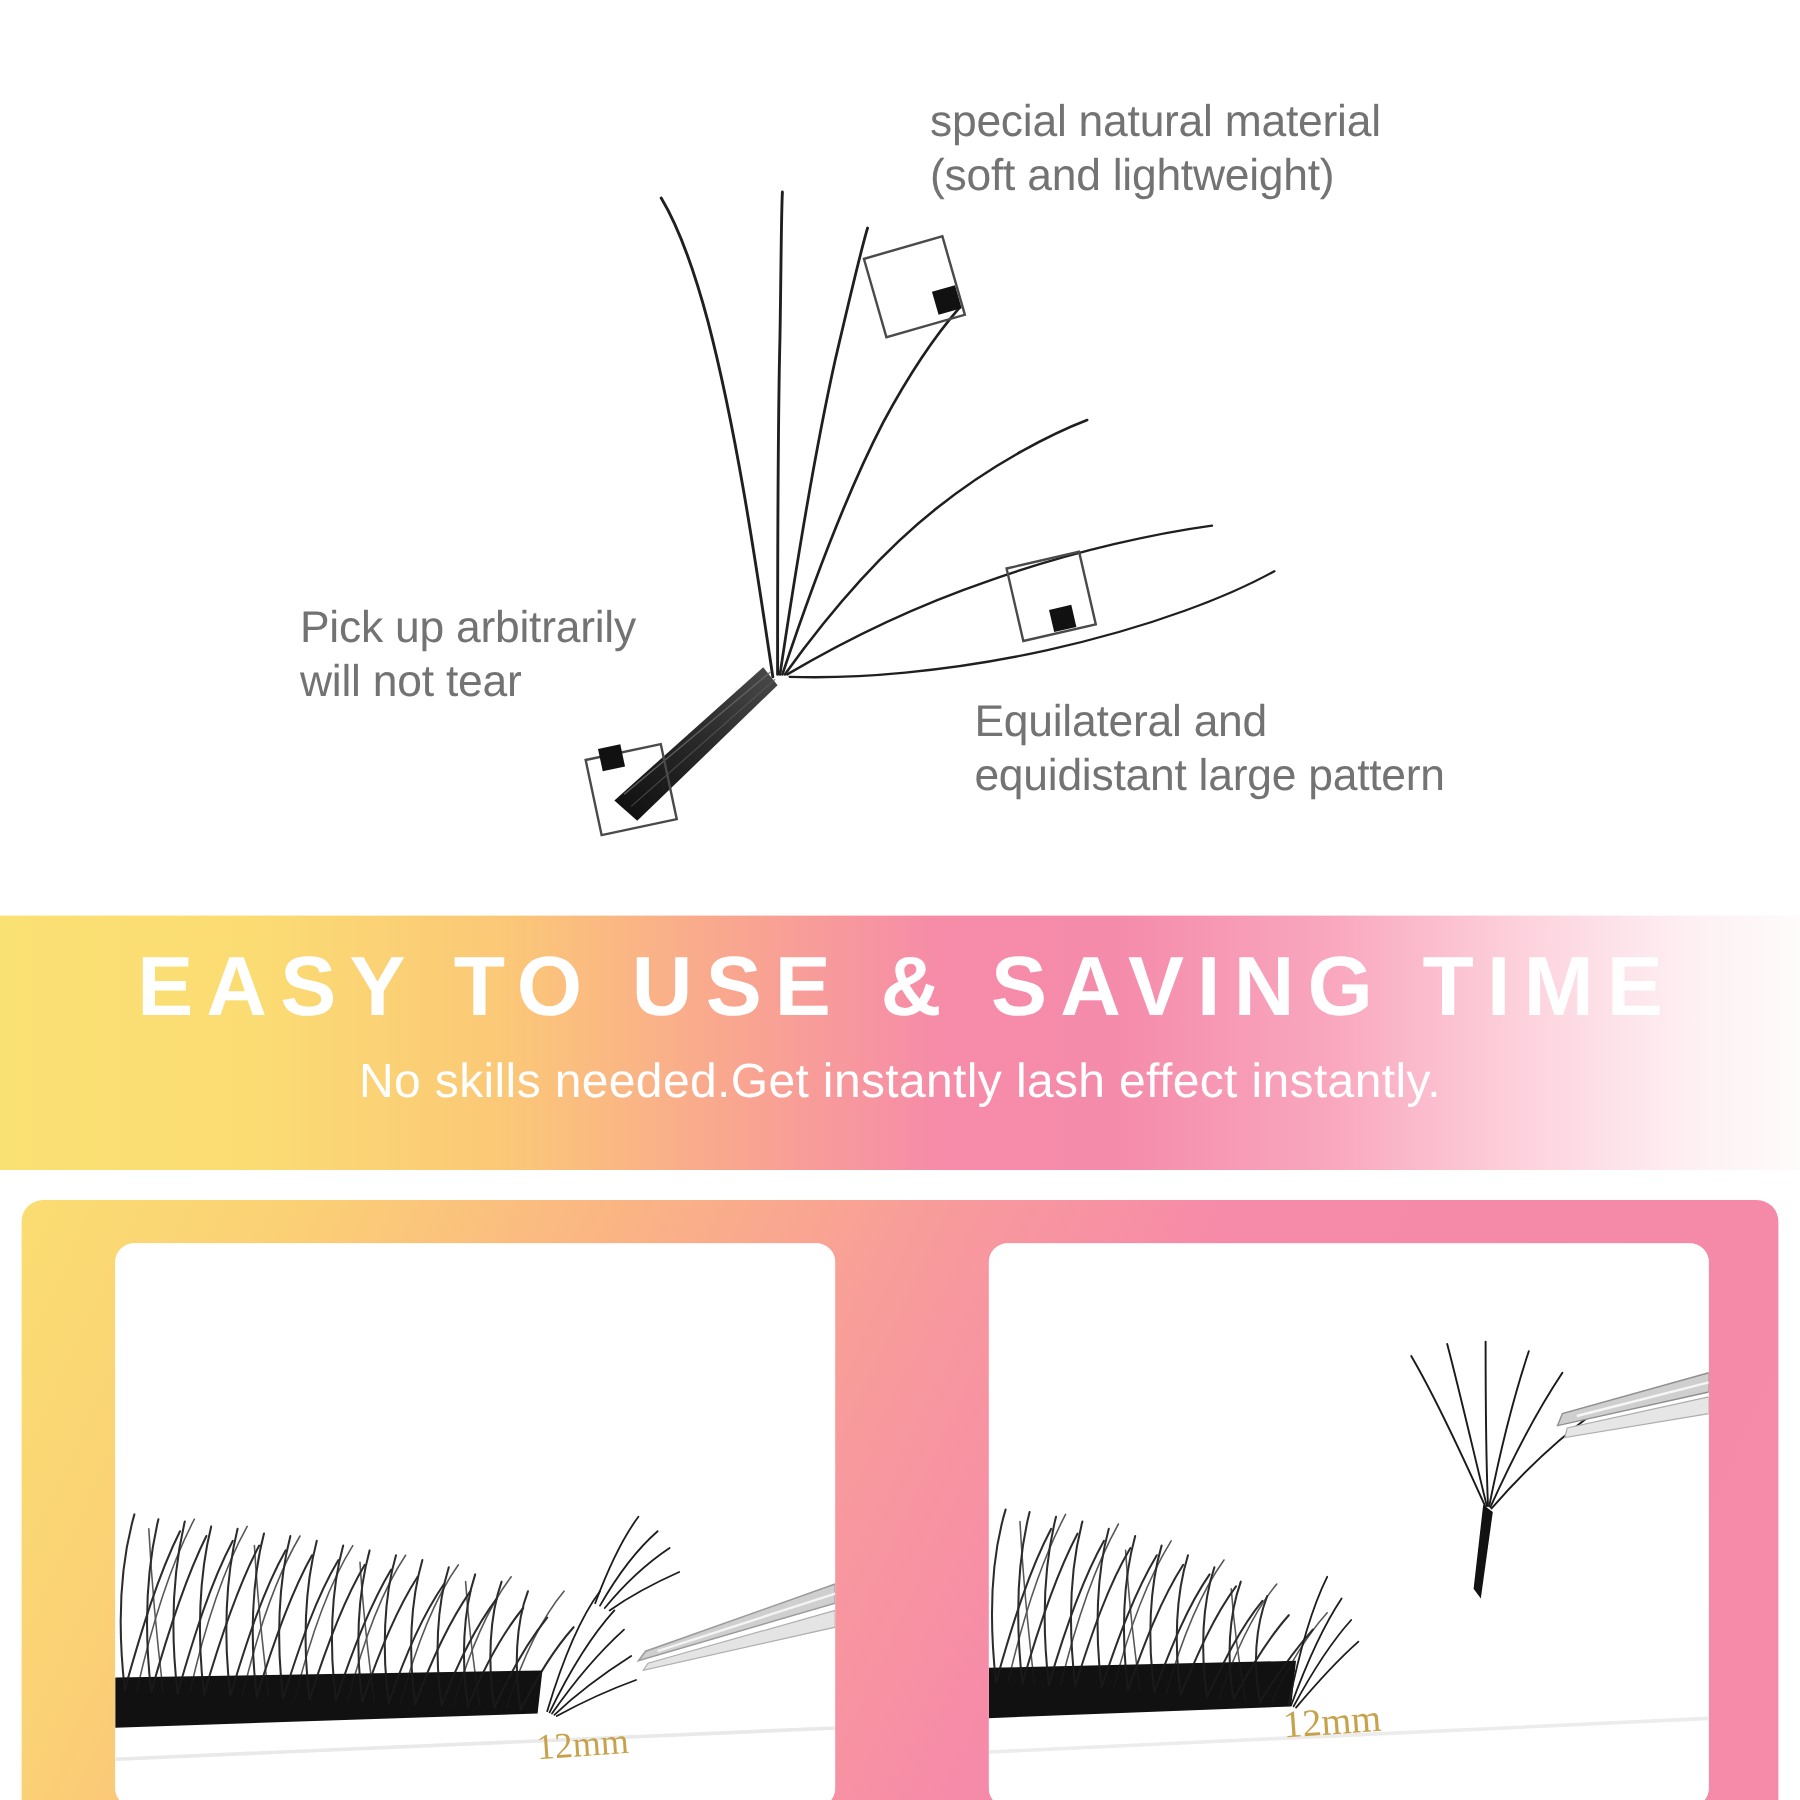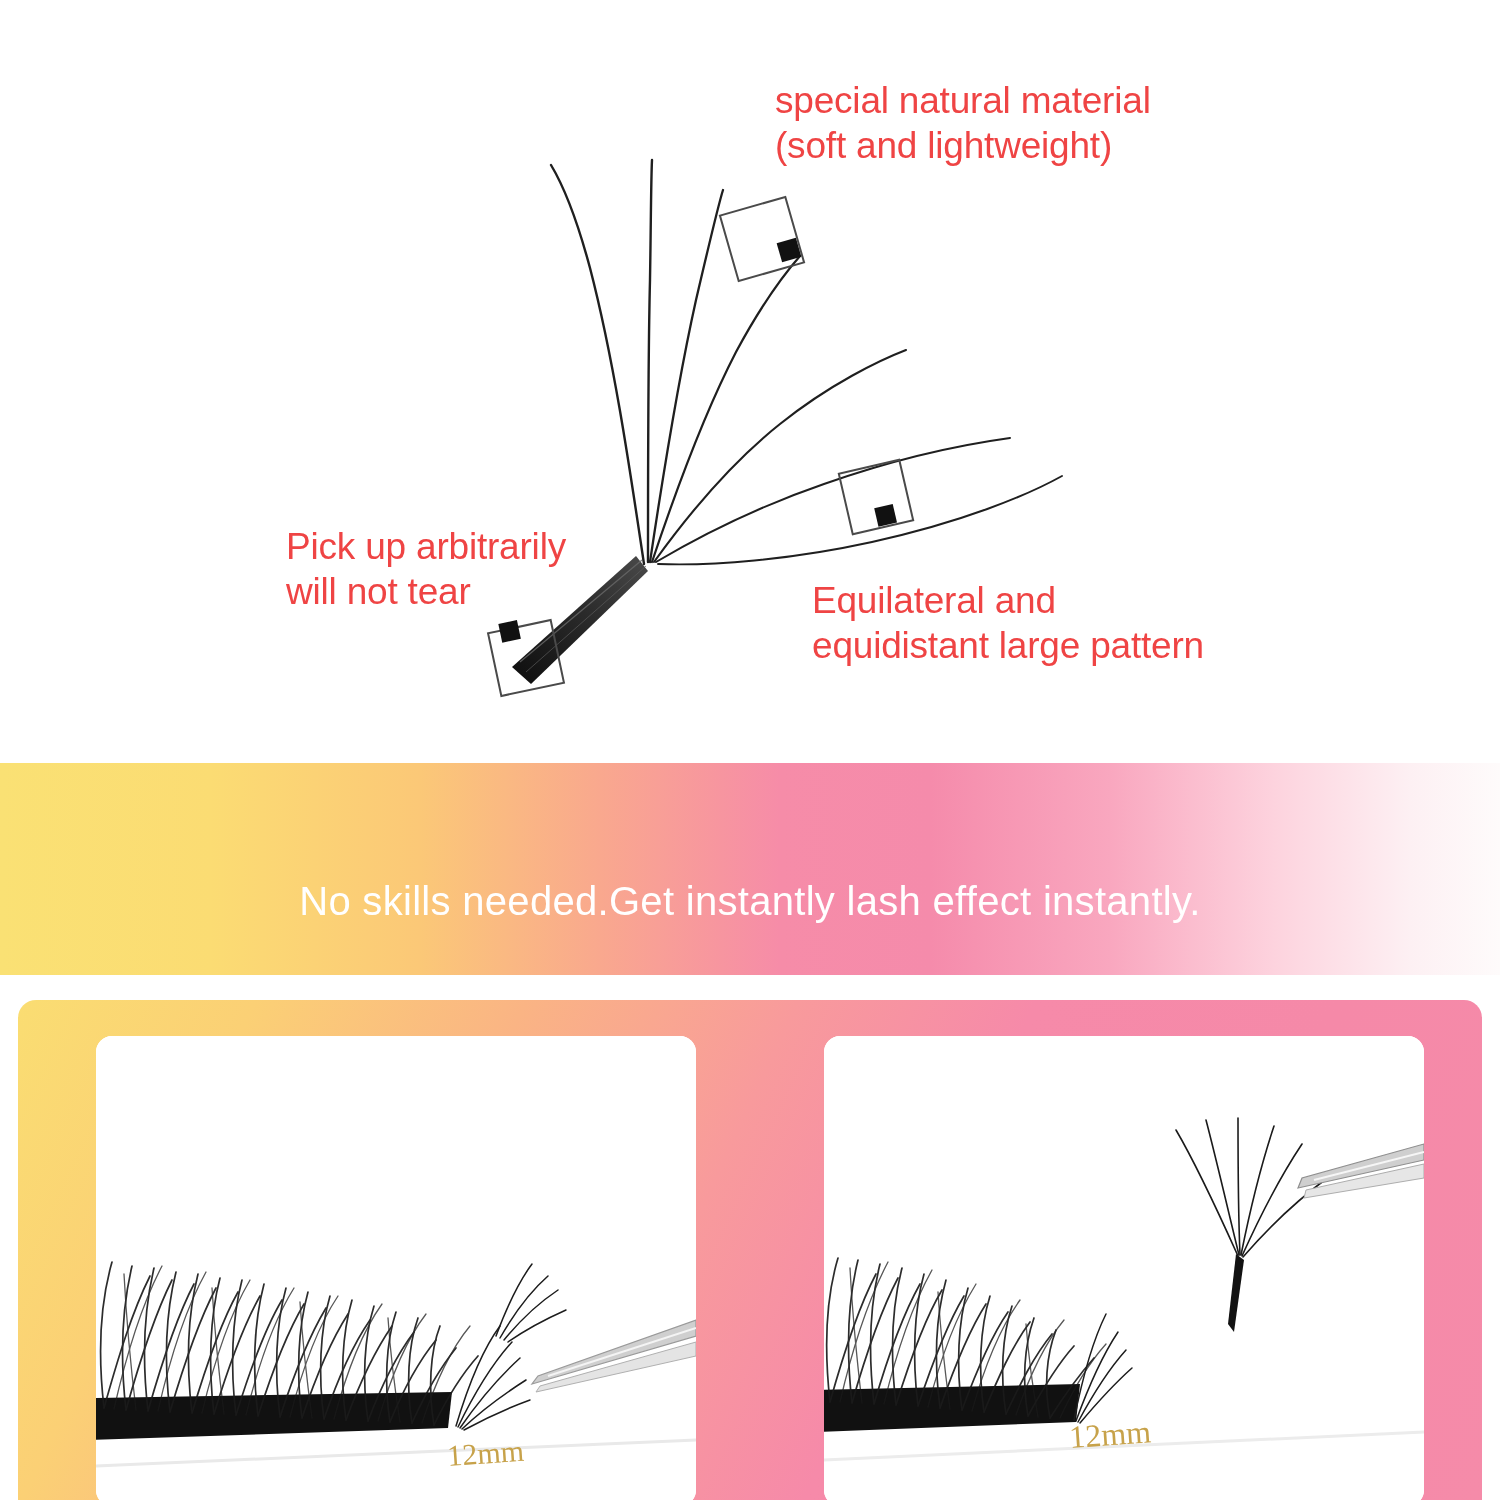--- a/index.html
+++ b/index.html
@@ -14,28 +14,28 @@
 
   
   #hero{
     position:absolute;left:0;top:0;width:1500px;height:763px;
     background:#ffffff;overflow:hidden;
   }
   #hero-svg{position:absolute;left:0;top:0;width:1500px;height:763px;}
 
   .callout{
     position:absolute;
-    color:#ef4444;
+    color:#737373;
     font-size:37px;
     line-height:1.22;
     white-space:pre-line;
     letter-spacing:-0.2px;
   }
   #callout-material{ left:775px; top:78px; }
-  #callout-pickup  { left:250px; top:524px;margin-left:36px; }
+  #callout-pickup  { left:250px; top:500px; }
   #callout-pattern { left:812px; top:578px; }
 
   
   #banner{
     position:absolute;left:0;top:763px;width:1500px;height:212px;
     background:linear-gradient(90deg,
         #fae174 0%,
         #fbdc73 14%,
         #fbc877 28%,
         #f9a88e 40%,
@@ -140,20 +140,21 @@
 (soft and lightweight)</div>
 
   <div class="callout" id="callout-pickup">Pick up arbitrarily
 will not tear</div>
 
   <div class="callout" id="callout-pattern">Equilateral and
 equidistant large pattern</div>
 </div>
 
 <div id="banner">
+  <div id="banner-title">EASY TO USE &amp; SAVING TIME</div>
   <div id="banner-sub">No skills needed.Get instantly lash effect instantly.</div>
 </div>
 
 <div id="photos">
 
   <div class="photo-panel" id="panel-left">
     <svg class="photo-svg" viewBox="0 0 600 470" preserveAspectRatio="none">
       <rect x="0" y="0" width="600" height="470" fill="#ffffff"></rect>
 
       <path d="M 0 430 L 600 404" stroke="#e9e9e9" stroke-width="3" fill="none"></path>

